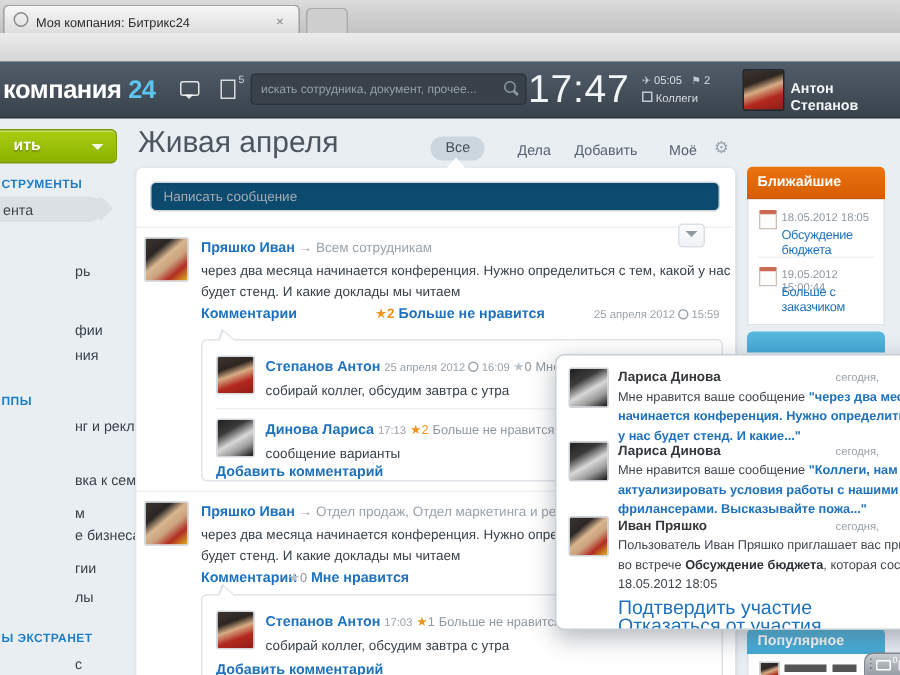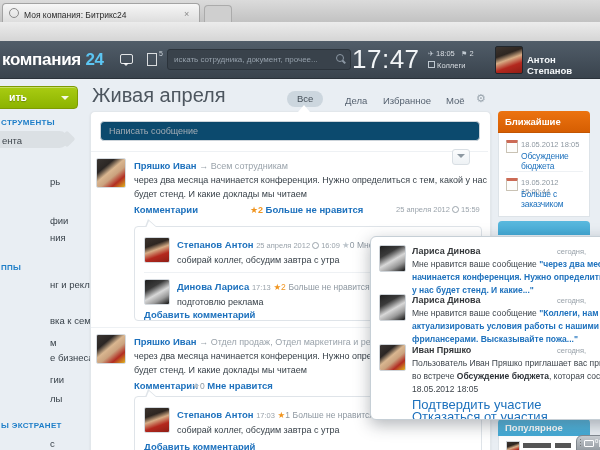--- a/index.html
+++ b/index.html
@@ -151,21 +151,21 @@
   <div class="abs icobubble"></div>
   <div class="abs icobldg"></div>
   <span class="abs bldgcnt">5</span>
   <div class="abs hsearch">
     <span class="abs hsplace">искать сотрудника, документ, прочее...</span>
     <div class="abs mag"></div>
   </div>
   <div class="abs clock">17:47</div>
   <div class="abs mini1">
     <span class="miniico">✈</span>
-    <span>18:05</span>&nbsp;&nbsp;
+    <span>05:05</span>&nbsp;&nbsp;
     <span class="miniico">⚑</span>
     <span>2</span>
   </div>
   <div class="abs mini2">
     <span class="statbox"></span>
     <span>Коллеги</span>
   </div>
   <div class="abs havatar av-anton"></div>
   <span class="abs hname">Антон Степанов</span>
 
@@ -189,21 +189,21 @@
     <span>е бизнеса</span><span class="sbbadge">1</span>
   </div>
   <div class="abs sbitem" style="top:374px;">гии</div>
   <div class="abs sbitem" style="top:393px;">лы</div>
   <div class="abs sbsec" style="top:421px;">Ы ЭКСТРАНЕТ</div>
   <div class="abs sbitem" style="top:438px;">с</div>
 
   <div class="abs pagetitle">Живая апреля</div>
   <div class="abs tabpill">Все</div>
   <div class="abs ftab" style="left:345px;">Дела</div>
-  <div class="abs ftab" style="left:383px;">Избранное</div>
+  <div class="abs ftab" style="left:383px;">Добавить</div>
   <div class="abs ftab" style="left:446px;text-align:right;">Моё</div>
   <div class="abs gear">⚙</div>
 
   <div class="abs card"></div>
   <div class="abs notch"></div>
   <div class="abs composer">
     <span>Написать сообщение</span>
   </div>
   <div class="abs hline" style="left:91px;top:151px;width:397px;"></div>
 
@@ -239,21 +239,21 @@
     </div>
     <div class="abs cbody nowrap" style="left:42px;top:28px;">собирай коллег, обсудим завтра с утра</div>
     <div class="abs hline" style="left:9px;top:45px;width:328px;"></div>
     <div class="abs cav av-larisa" style="left:9px;top:52px;"></div>
     <div class="abs crow nowrap" style="left:42px;top:54px;">
       <span class="b blue">Динова Лариса</span>
       <span class="meta">17:13</span>
       <span class="star-on" style="font-size:8.5px;">★</span><span class="star-on" style="font-size:8.5px;">2</span>
       <span class="likegray">Больше не нравится</span>
     </div>
-    <div class="abs cbody nowrap" style="left:42px;top:70px;">подготовлю реклама</div>
+    <div class="abs cbody nowrap" style="left:42px;top:70px;">сообщение варианты</div>
     <div class="abs addc b blue" style="left:9px;top:82px;">Добавить комментарий</div>
   </div>
 
   <div class="abs hline" style="left:91px;top:327px;width:397px;"></div>
 
   <div class="abs postav av-ivan" style="left:96px;top:334px;"></div>
   <div class="abs posthdr nowrap" style="left:134px;top:336px;">
     <span class="name b blue">Пряшко Иван</span>
     <span>→</span>
     <span>Отдел продаж, Отдел маркетинга и реклам</span>

